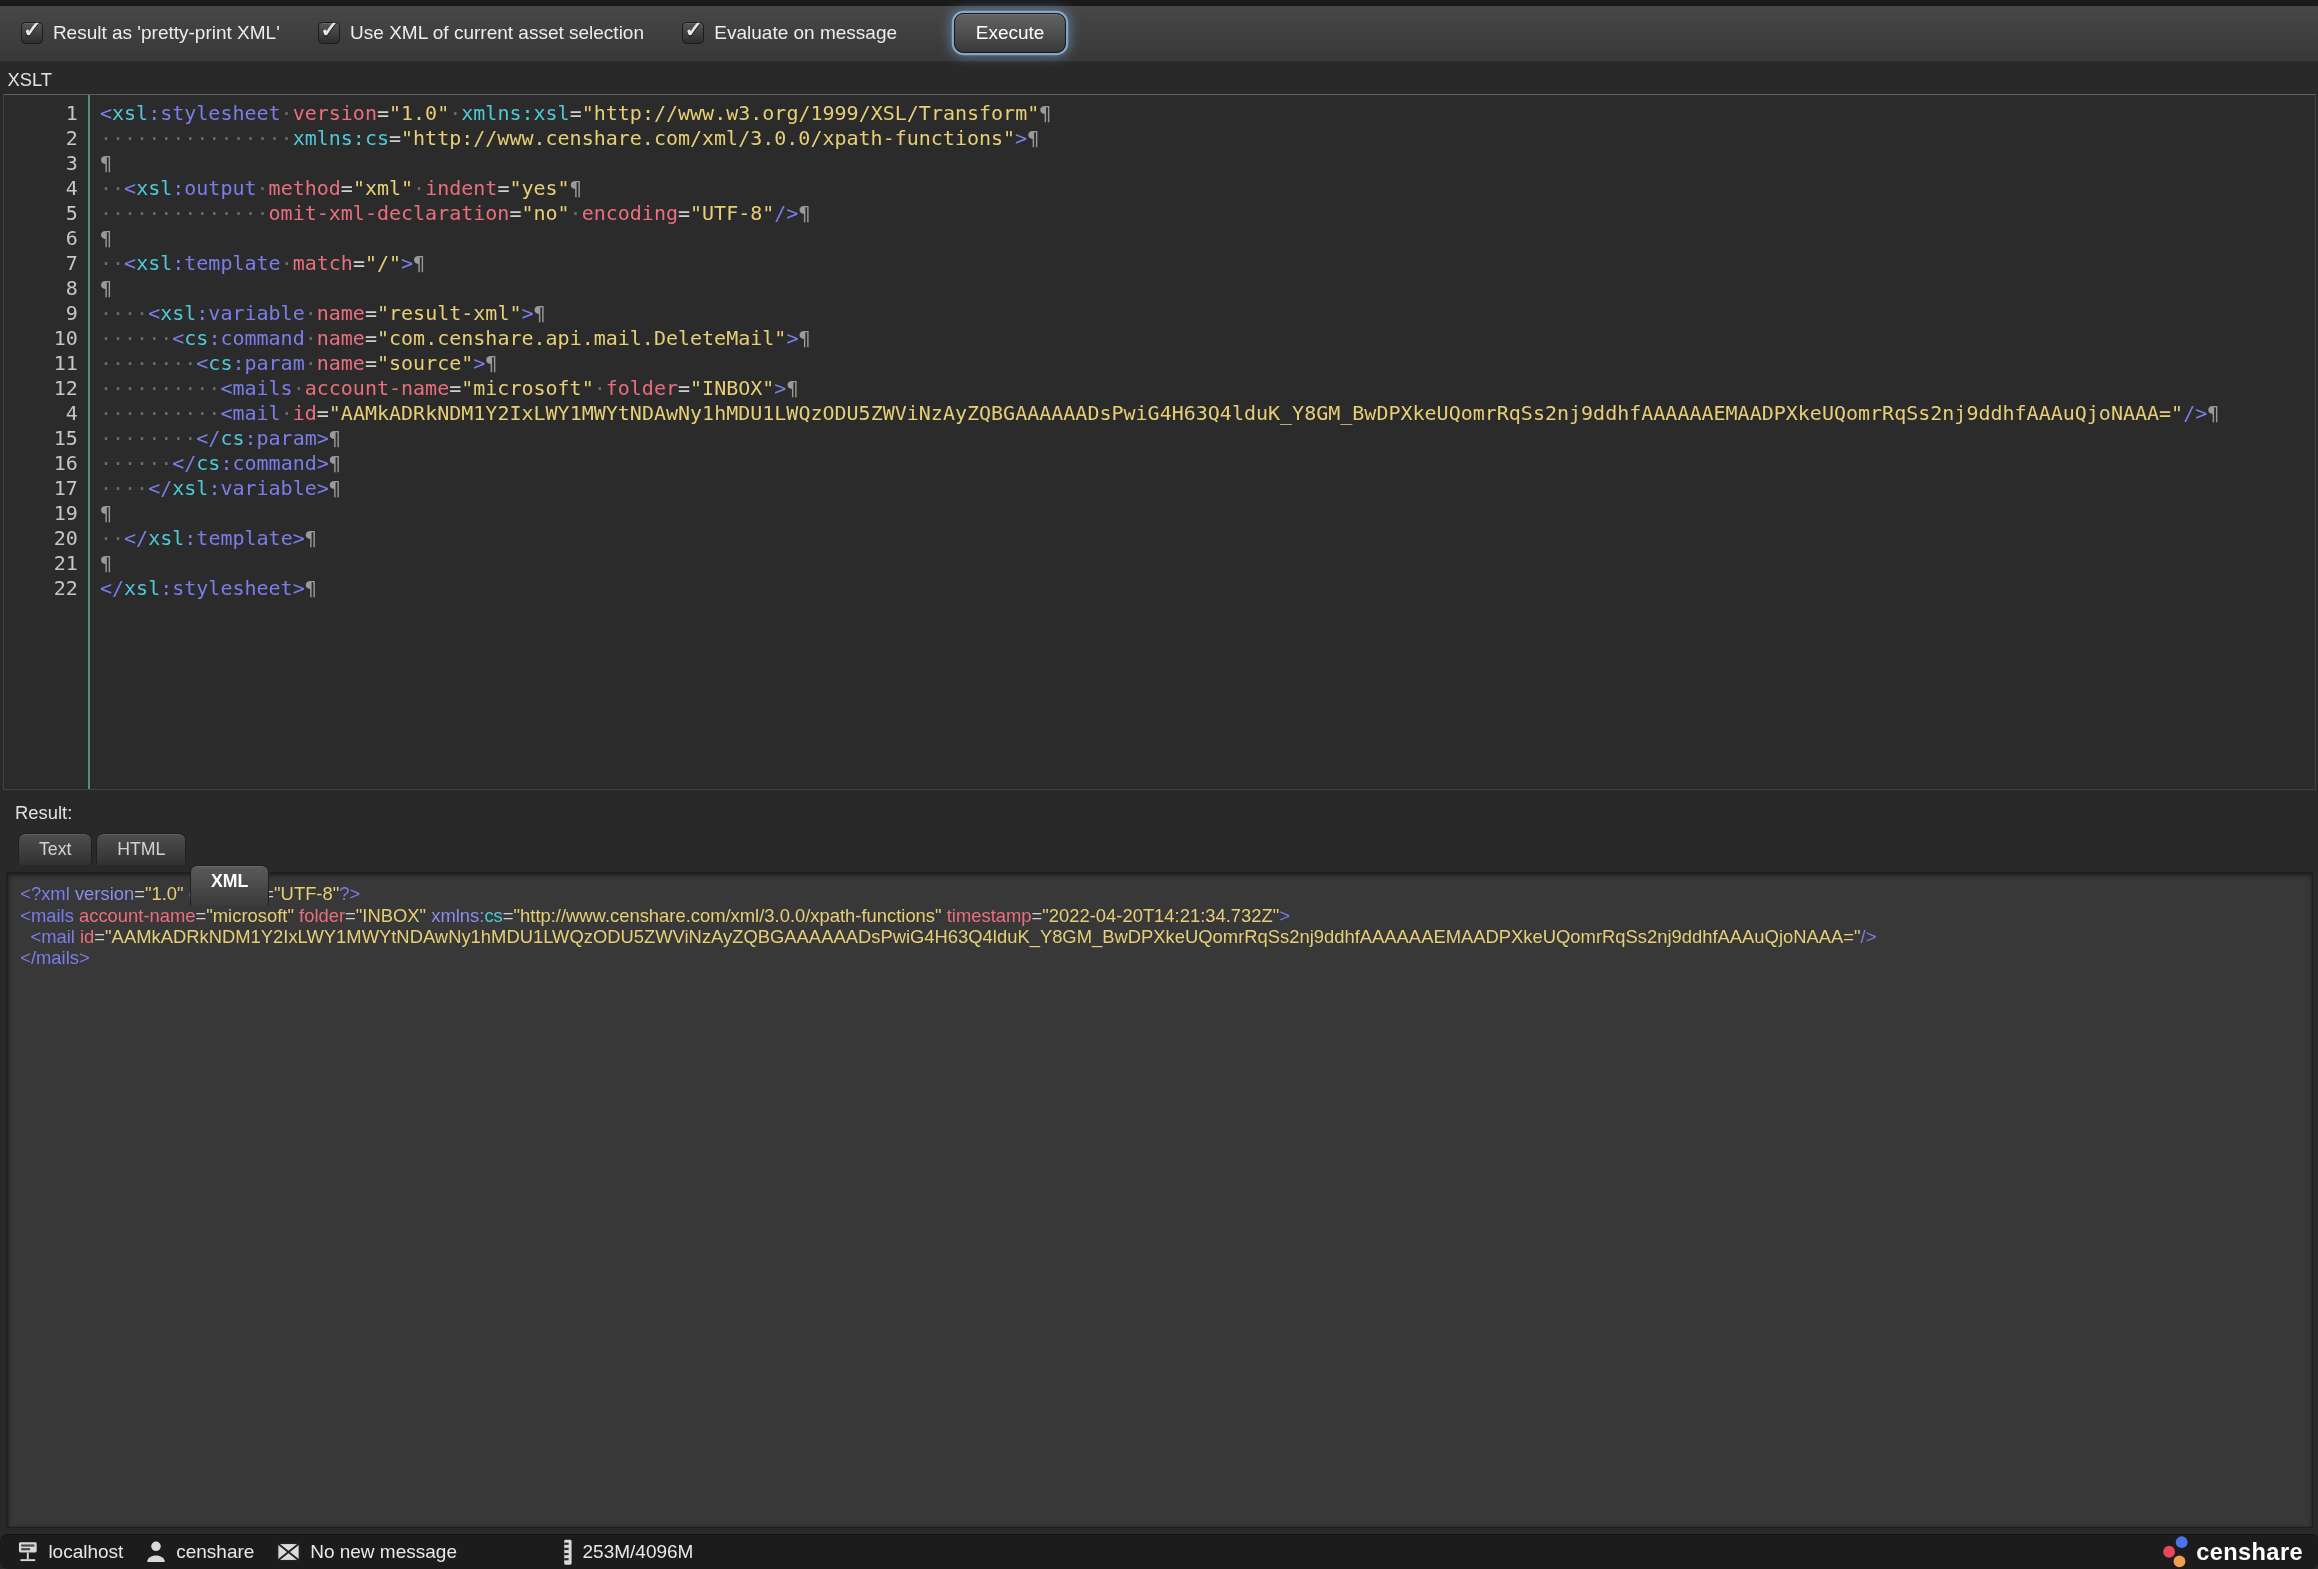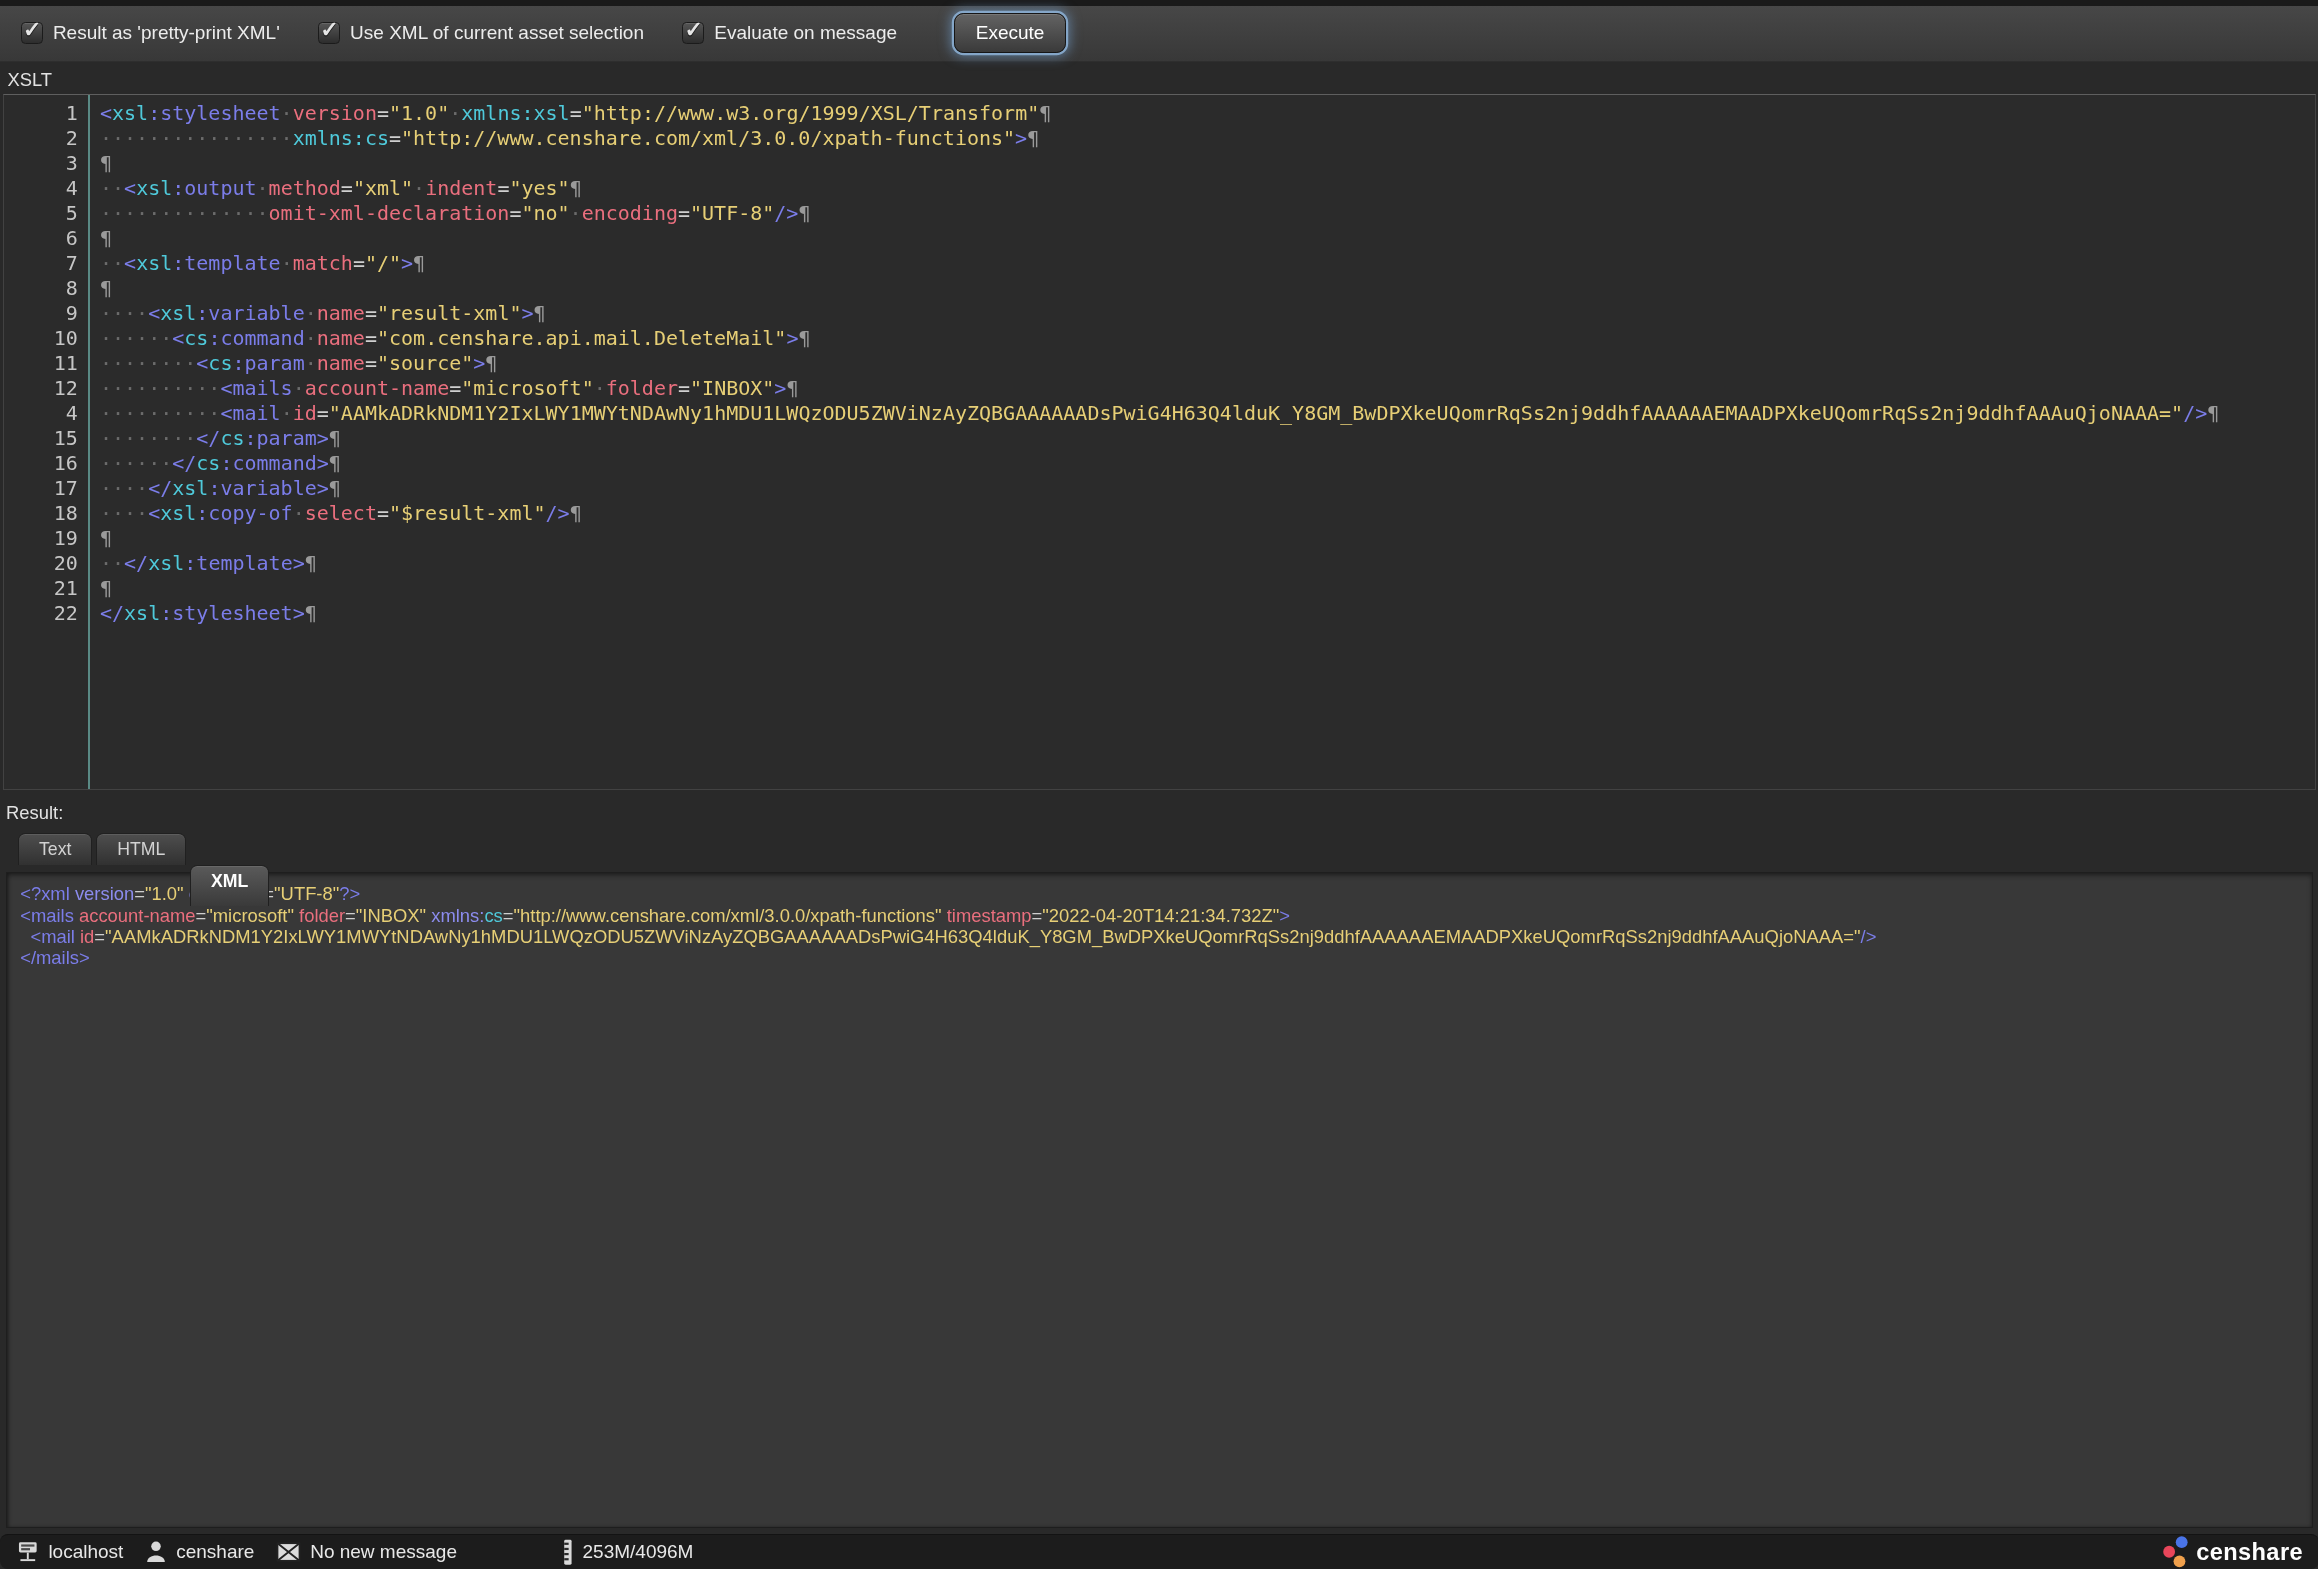--- a/index.html
+++ b/index.html
@@ -30,21 +30,21 @@
   .execute-btn{
     margin-left:19px;min-width:112px;height:40px;border-radius:9.6px;
     background:linear-gradient(#636363,#3a3a3a);
     border:1.5px solid #161616;color:#fff;font-size:19px;
     font-family:"Liberation Sans",sans-serif;
     box-shadow:0 0 0 2.2px rgba(141,178,214,.85),0 0 11.8px 3.7px rgba(120,170,220,.55),inset 0 0.7px 0 rgba(255,255,255,.18);
   }
   
   .pane-label{position:absolute;color:#e2e2e2;font-size:18.4px;}
   #xslt-label{left:7.4px;top:69px;}
-  #result-label{left:6px;top:802px;}
+  #result-label{left:15px;top:802px;}
   
   .editor-pane{
     position:absolute;left:2.9px;top:94px;right:2.9px;height:696px;
     background:#2b2b2b;border:1.5px solid #424242;border-top-color:#5f5f5f;
     box-sizing:border-box;overflow:hidden;
   }
   .gutter-sep{position:absolute;left:84px;top:0;bottom:0;width:2.2px;background:var(--c-gutter_separator);}
   .code-lines{position:absolute;left:0;top:5.9px;right:0;}
   .cl{display:flex;height:25px;line-height:25px;font-family:"DejaVu Sans Mono",monospace;font-size:20px;}
   .ln{width:74px;flex:none;text-align:right;padding-right:10.3px;color:#c6c6c6;}
@@ -182,24 +182,20 @@
       </div>
       <div class="cl">
         <span class="ln">16</span>
         <span class="ct"><span class="tk-w">······</span><span class="tk-t">&lt;/</span><span class="tk-n">cs</span><span class="tk-t">:command&gt;</span><span class="tk-p">¶</span></span>
       </div>
       <div class="cl">
         <span class="ln">17</span>
         <span class="ct"><span class="tk-w">····</span><span class="tk-t">&lt;/</span><span class="tk-n">xsl</span><span class="tk-t">:variable&gt;</span><span class="tk-p">¶</span></span>
       </div>
       <div class="cl">
-        <span class="ln">18</span>
-        <span class="ct"><span class="tk-w">····</span><span class="tk-t">&lt;</span><span class="tk-n">xsl</span><span class="tk-t">:copy-of</span><span class="tk-w">·</span><span class="tk-a">select</span><span class="tk-q">=</span><span class="tk-s">"$result-xml"</span><span class="tk-t">/&gt;</span><span class="tk-p">¶</span></span>
-      </div>
-      <div class="cl">
         <span class="ln">19</span>
         <span class="ct"><span class="tk-p">¶</span></span>
       </div>
       <div class="cl">
         <span class="ln">20</span>
         <span class="ct"><span class="tk-w">··</span><span class="tk-t">&lt;/</span><span class="tk-n">xsl</span><span class="tk-t">:template&gt;</span><span class="tk-p">¶</span></span>
       </div>
       <div class="cl">
         <span class="ln">21</span>
         <span class="ct"><span class="tk-p">¶</span></span>

